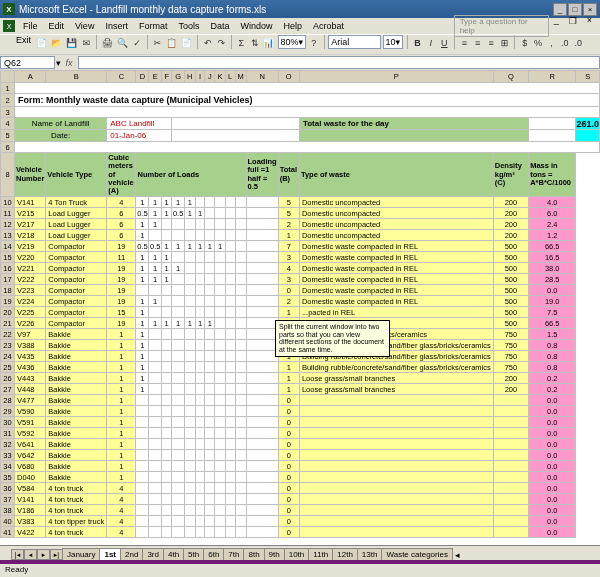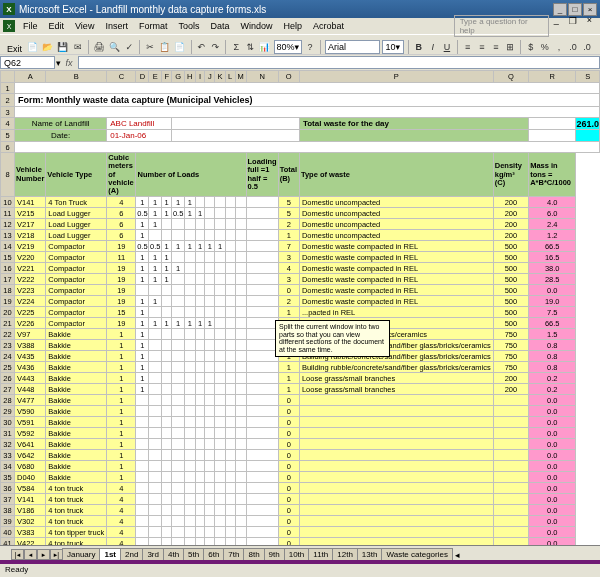--- a/index.html
+++ b/index.html
@@ -5,21 +5,21 @@
 *{box-sizing:border-box;margin:0;padding:0;font-family:Tahoma,Arial,sans-serif}
 body{background:#e4e2d5;font-size:9px;color:#000;width:600px;height:577px;overflow:hidden;position:relative}
 .titlebar{background:linear-gradient(#3a6ea5,#2b5a8e);color:#fff;height:18px;display:flex;align-items:center;padding:0 3px;font-size:10px}
 .titlebar .xicon{width:12px;height:12px;background:#185b1d;margin-right:4px;display:inline-flex;align-items:center;justify-content:center;color:#fff;font-weight:bold;font-size:8px}
 .titlebar .spacer{flex:1}
 .winbtn{width:14px;height:13px;background:#c8c8c8;border:1px solid #808080;margin-left:1px;display:inline-flex;align-items:center;justify-content:center;font-size:8px;color:#000;cursor:pointer}
 .menubar{background:#e4e2d5;height:16px;display:flex;align-items:center;padding-left:3px;gap:1px}
 .menubar span{padding:1px 5px;cursor:pointer}
 .menubar .right{margin-left:auto;display:flex;align-items:flex-start;gap:2px}
 .helpbox{border:1px solid #aaa;padding:0 2px;color:#888;font-size:8px;width:95px}
-.toolbar{background:#e4e2d5;height:20px;display:flex;align-items:flex-end;padding:0 7px;gap:2px;border-top:1px solid #fff}
+.toolbar{background:#e4e2d5;height:20px;display:flex;align-items:flex-start;padding:0 16px;gap:2px;border-top:1px solid #fff}
 .tbtn{width:15px;height:15px;border:1px solid transparent;display:inline-flex;align-items:center;justify-content:center;font-size:9px;color:#333;cursor:pointer}
 .sep{width:1px;height:14px;background:#aaa;margin:0 2px}
 .combo{border:1px solid #8a9ab0;background:#fff;padding:0 2px;height:14px;font-size:9px;display:inline-flex;align-items:center}
 .namebox{background:#e4e2d5;height:16px;display:flex;align-items:center;border-top:1px solid #ccc}
 .namebox .nb{border:1px solid #8a9ab0;background:#fff;width:55px;height:13px;padding:0 3px;font-size:9px;display:flex;align-items:center}
 .namebox .fx{margin:0 5px;font-style:italic;color:#555}
 .sheet{background:#fff;position:relative;height:475px;overflow:auto}
 table{border-collapse:collapse;font-size:7.5px;table-layout:fixed}
 th,td{border:1px solid #c0c0c0;overflow:hidden;white-space:nowrap;text-align:center}
 .colhdr{background:#d8d2bd;height:12px;font-weight:normal}
@@ -805,41 +805,20 @@
           <td class="white"></td>
           <td class="white"></td>
           <td class="white"></td>
           <td class="white"></td>
           <td class="yellowc">0</td>
           <td class="yellow"></td>
           <td class="yellowc"></td>
           <td class="pink">0.0</td>
         </tr>
         <tr style="height:11px">
-          <td class="rowhdr">39</td>
-          <td class="yellow">V302</td>
-          <td class="yellow">4 ton truck</td>
-          <td class="yellowc">4</td>
-          <td class="white"></td>
-          <td class="white"></td>
-          <td class="white"></td>
-          <td class="white"></td>
-          <td class="white"></td>
-          <td class="white"></td>
-          <td class="white"></td>
-          <td class="white"></td>
-          <td class="white"></td>
-          <td class="white"></td>
-          <td class="white"></td>
-          <td class="yellowc">0</td>
-          <td class="yellow"></td>
-          <td class="yellowc"></td>
-          <td class="pink">0.0</td>
-        </tr>
-        <tr style="height:11px">
           <td class="rowhdr">40</td>
           <td class="yellow">V383</td>
           <td class="yellow">4 ton tipper truck</td>
           <td class="yellowc">4</td>
           <td class="white"></td>
           <td class="white"></td>
           <td class="white"></td>
           <td class="white"></td>
           <td class="white"></td>
           <td class="white"></td>

